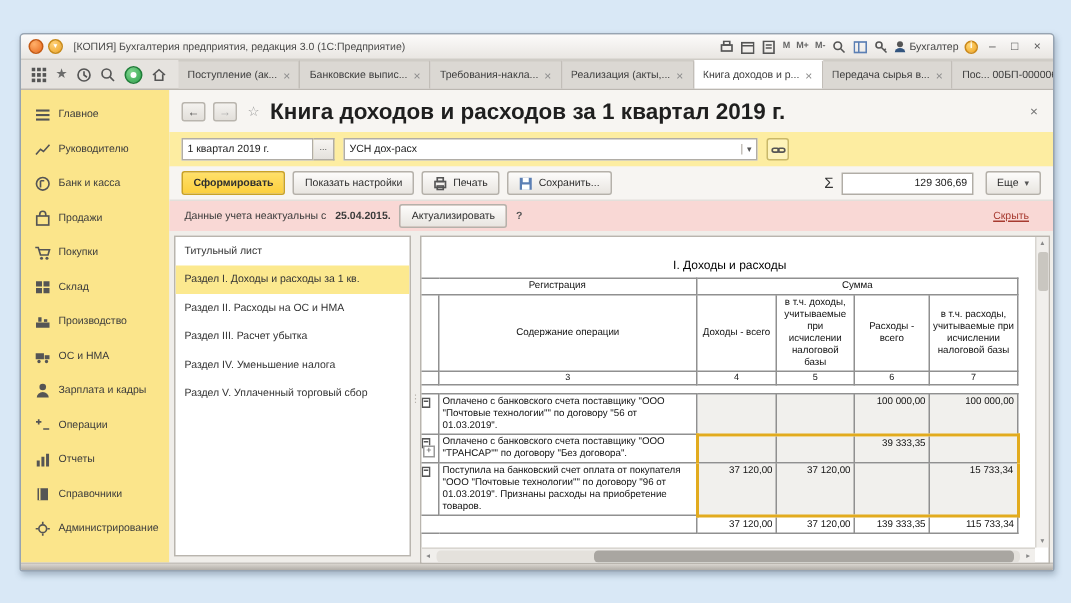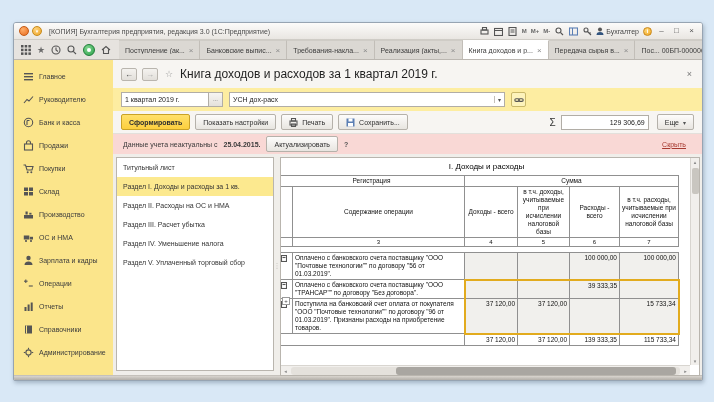--- a/index.html
+++ b/index.html
@@ -46,21 +46,21 @@
   .side-item { display:flex; align-items:center; gap:5px; height:23px; padding-left:9px; font-size:7px; color:#3c3c3c; cursor:default; }
   .side-item svg { flex:0 0 11px; }
 
   .content { flex:1; display:flex; flex-direction:column; background:#f2f0ec; min-width:0; }
 
   .c-header { height:28px; flex:0 0 28px; background:#f7f5f2; display:flex; align-items:center; padding:0 8px; gap:5px; }
   .nav-btn { width:16px; height:13px; background:linear-gradient(#f4f2ef,#e2dfda); border:1px solid #b9b5ae; border-radius:2px;
     font-size:8px; line-height:11px; text-align:center; color:#444; }
   .nav-btn.dis { color:#aaa; }
   .fav-star { font-size:9px; color:#9a9a9a; margin:0 2px; }
-  .page-title { font-size:12px; font-weight:normal; color:#1f1f1f; white-space:nowrap; }
+  .page-title { font-size:15px; font-weight:bold; color:#1f1f1f; white-space:nowrap; }
   .c-close { margin-left:auto; color:#777; font-size:9px; padding-right:2px; }
 
   .filterbar { height:23px; flex:0 0 23px; background:#fdeda1; display:flex; align-items:center; padding:0 8px; gap:6px; }
   .field { background:#fff; border:1px solid #b1ada6; height:15px; font-size:7px; display:flex; align-items:center; padding:0 3px; color:#222; }
   .period-box { width:88px; }
   .mini-btn { height:15px; width:14px; background:linear-gradient(#f7f5f2,#e4e1dc); border:1px solid #b1ada6; border-left:none;
     font-size:6px; text-align:center; line-height:13px; color:#555; }
   .combo { width:276px; justify-content:space-between; }
   .combo .cb-btn { border-left:1px solid #c4c0ba; padding-left:3px; margin-left:3px; color:#555; font-size:6px; }
   .chain-btn { width:15px; height:15px; border:1px solid #c9b86a; background:#fdf3bb; border-radius:2px; display:flex; align-items:center; justify-content:center; }
@@ -79,21 +79,21 @@
   .alert-help { font-weight:bold; color:#555; }
   .hide-link { margin-left:auto; color:#a73a30; text-decoration:underline; margin-right:6px; }
 
   .workarea { flex:1; display:flex; padding:3px 2px 0 3px; background:#f0eeea; min-height:0; }
   .sections { width:158px; flex:0 0 158px; background:#fff; border:1px solid #b9b5ae; height:214px; overflow:hidden; }
   .sec-item { height:19px; display:flex; align-items:center; padding-left:6px; font-size:7px; color:#333; white-space:nowrap; }
   .sec-item.sel { background:#fce98f; }
   .splitter { width:6px; flex:0 0 6px; display:flex; align-items:center; justify-content:center; color:#b6b2ab; font-size:7px; letter-spacing:0; }
 
   .sheet-wrap { flex:1; position:relative; border:1px solid #b9b5ae; background:#fff; height:219px; min-width:0; overflow:hidden; }
-  .sheet { position:absolute; left:0; top:0; right:9px; bottom:10px; overflow:hidden; padding:1px 0 0 2px; }
+  .sheet { position:absolute; left:0; top:0; right:9px; bottom:10px; overflow:hidden; padding:11px 0 0 2px; }
   .sheet-title { text-align:center; font-size:8px; color:#000; margin:3px 0 4px; }
   table.grid { border-collapse:collapse; table-layout:fixed; margin-left:-5px; font-size:6.5px; color:#111; }
   .grid td { border:1px solid #909090; padding:1px 2px; vertical-align:top; line-height:8px; overflow:hidden; }
   .ghead td, .chead td { text-align:center; vertical-align:middle; }
   .ghead td { height:11px; }
   .chead td { height:50px; }
   .nums td { height:9px; text-align:center; padding:0; font-size:6px; }
   .gap { height:5px; }
   .icon-cell { text-align:center; padding-top:2px !important; }
   .num { text-align:right; background:#f1f0ed; font-size:6.5px; white-space:nowrap; }

